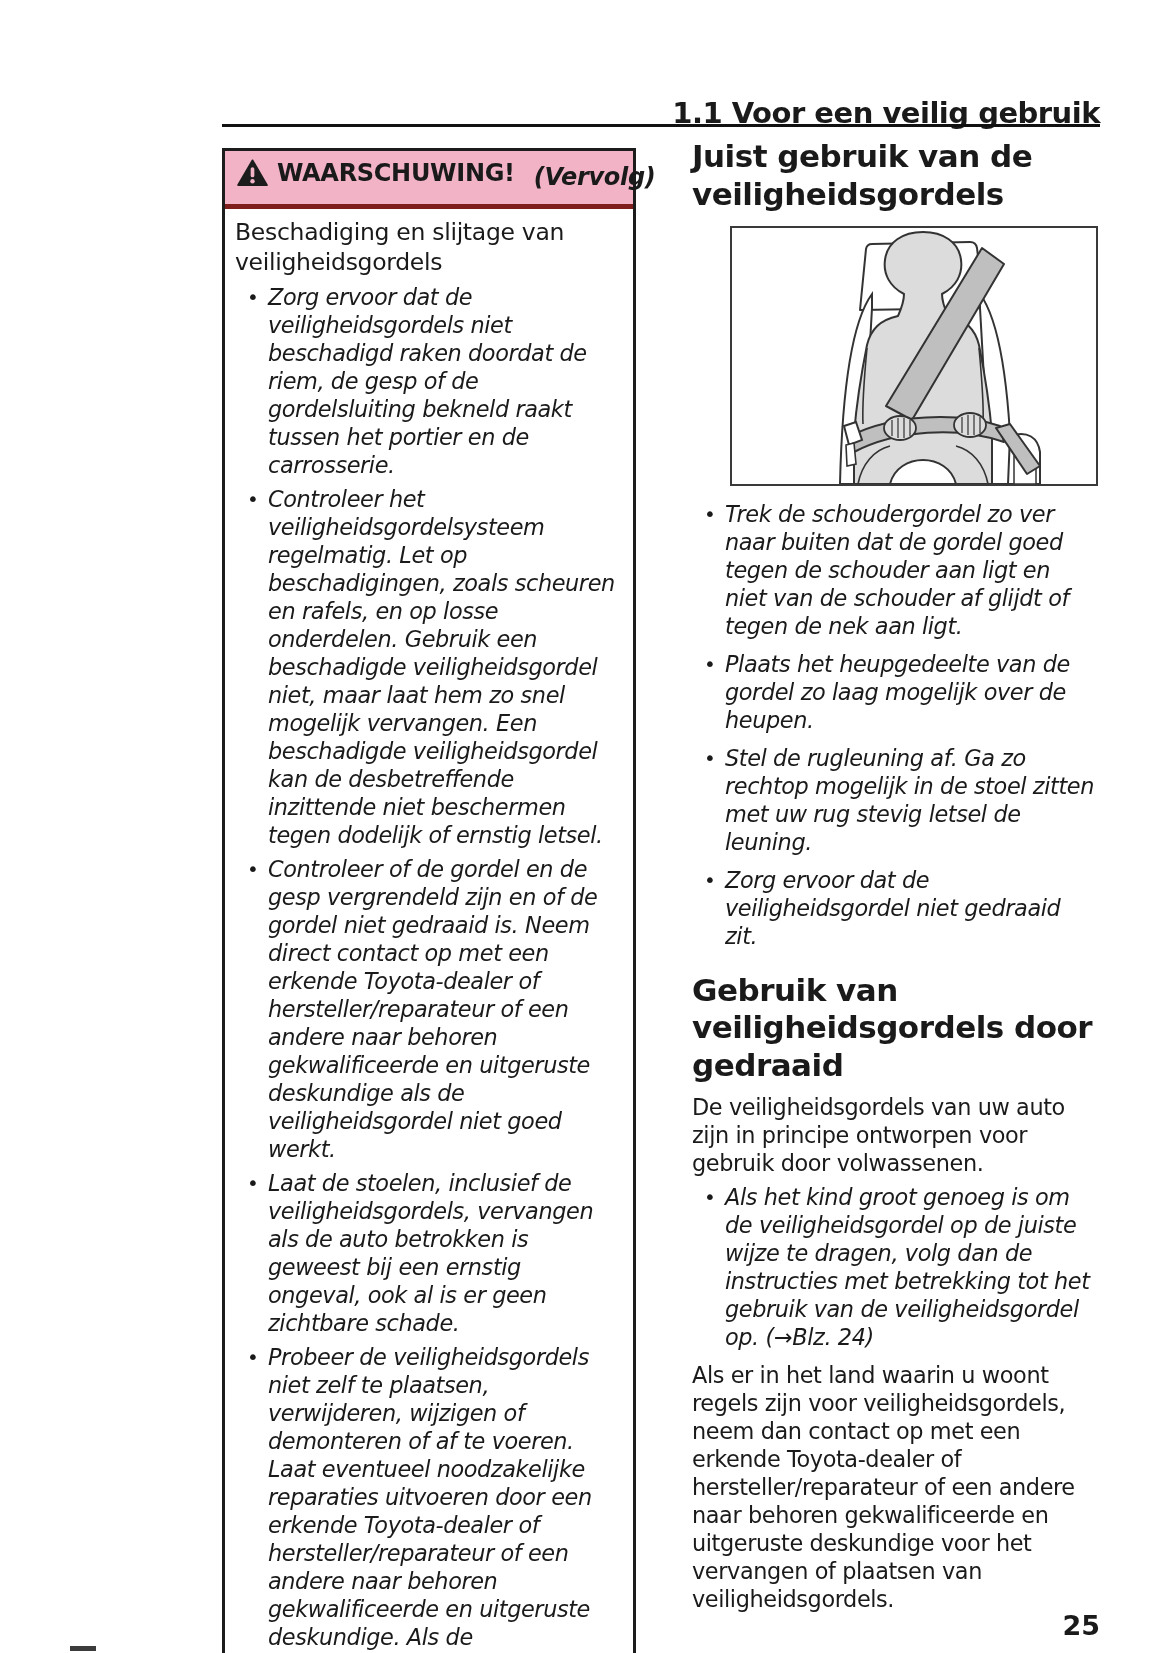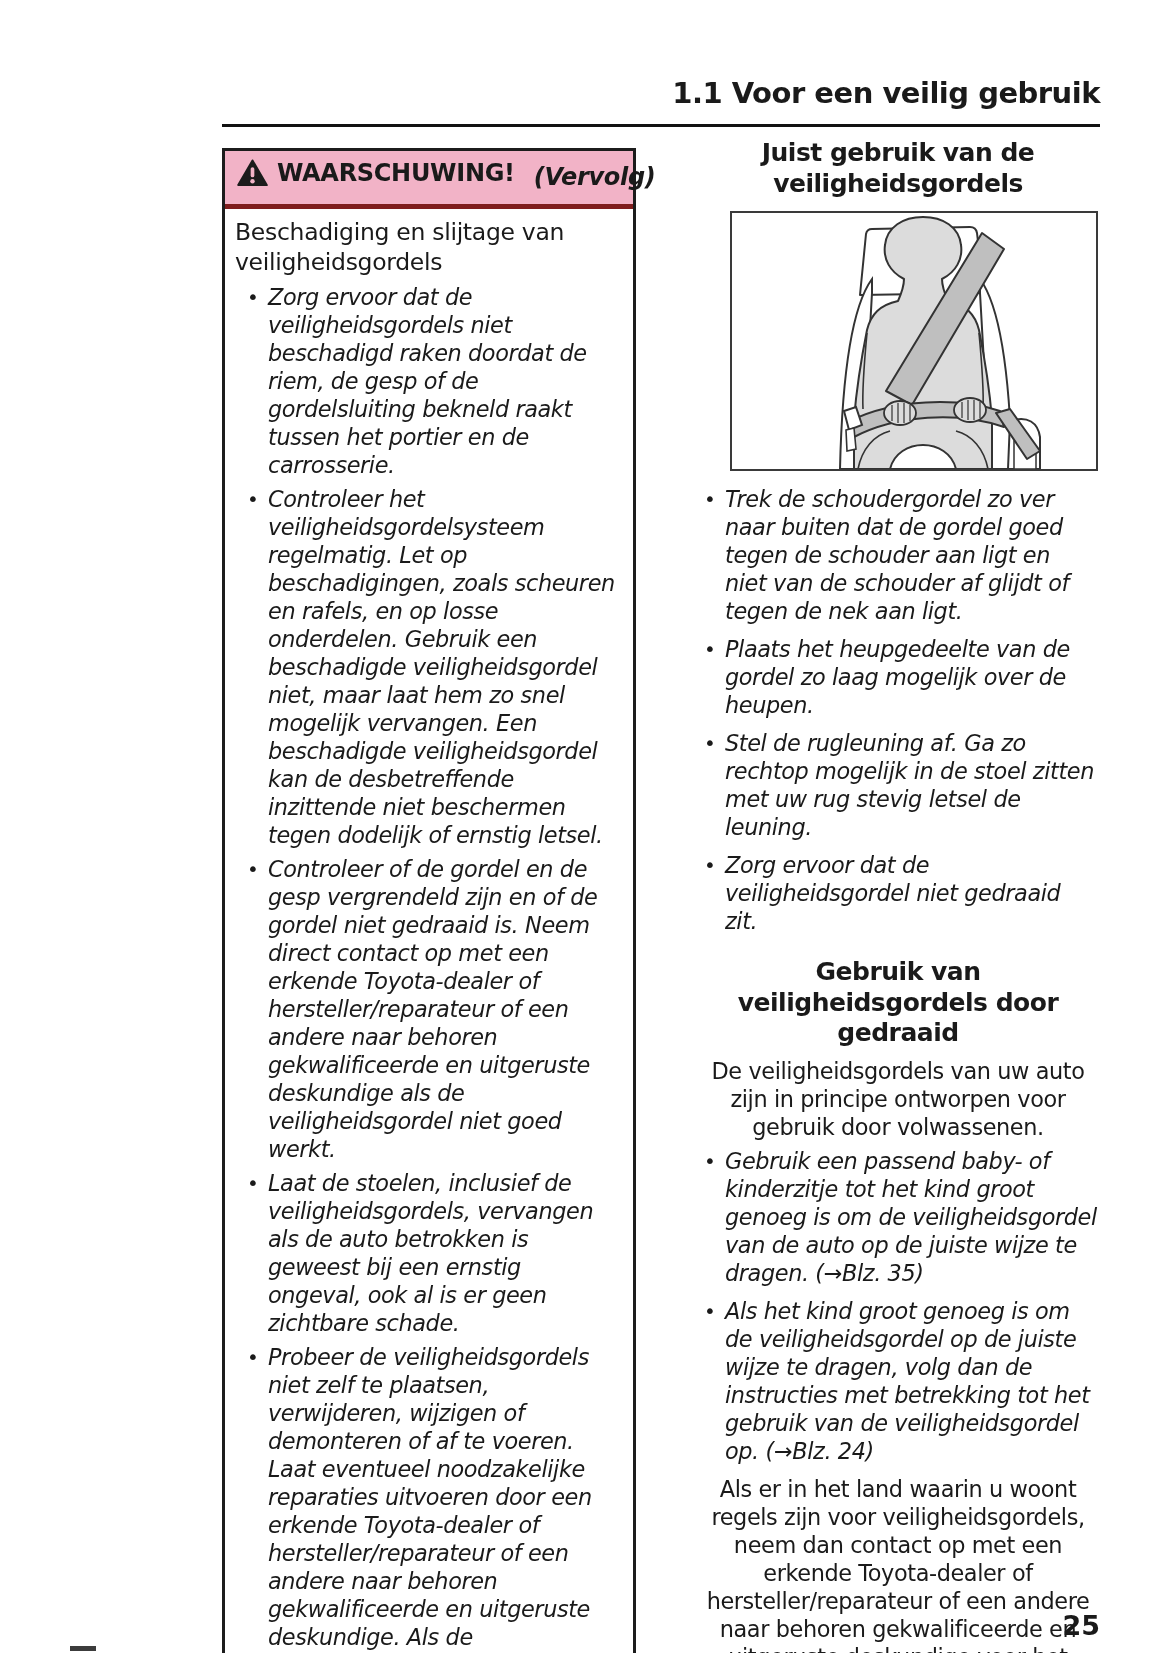--- a/index.html
+++ b/index.html
@@ -3,21 +3,21 @@
 <meta charset="utf-8">
 <style>
   html,body{margin:0;padding:0;}
   body{
     width:1165px;height:1653px;
     background:#ffffff;color:#1a1a1a;
     font-family:"DejaVu Sans","Liberation Sans",sans-serif;
     position:relative;overflow:hidden;
   }
   .header-title{
-    position:absolute;top:76px;right:65px;
+    position:absolute;top:96px;right:65px;
     font-size:29px;font-weight:bold;letter-spacing:-0.5px;
   }
   .header-rule{
     position:absolute;left:222px;top:124px;width:878px;height:3px;background:#111;
   }
   
   .col-left{position:absolute;left:222px;top:148px;width:414px;}
   .warning-box{border:3px solid #1c1c1c;box-sizing:border-box;}
   .warning-header{
     display:flex;align-items:center;gap:9px;
@@ -33,31 +33,30 @@
   ul.bullets li{
     position:relative;padding-left:27px;margin:6px;
     font-size:22.4px;line-height:28px;letter-spacing:-0.4px;font-style:italic;
   }
   ul.bullets li::before{
     content:"\2022";position:absolute;left:6px;top:0;font-size:20px;
   }
   
   .col-right{position:absolute;left:692px;top:138px;width:412px;}
   .section-heading{
-    font-size:25px;font-weight:bold;line-height:1.22;letter-spacing:-0.5px;
+    font-size:31px;font-weight:bold;line-height:1.22;letter-spacing:-0.5px;
     margin:0 0 12px 0;
-    text-align:center;
   }
   .section-heading.mid{margin:22px 0 8px 0;}
   .figure-box{
     margin-left:38px;width:368px;height:260px;
     border:2px solid #3a3a3a;box-sizing:border-box;background:#fff;
     margin-bottom:14px;
   }
-  .para{font-size:22.4px;line-height:28px;letter-spacing:-0.4px;margin:0 0 6px 0;text-align:center;}
+  .para{font-size:22.4px;line-height:28px;letter-spacing:-0.4px;margin:0 0 6px 0;}
   .col-right ul.bullets li{margin-bottom:10px;}
   
   .page-number{position:absolute;right:65px;top:1570px;font-size:27px;font-weight:bold;margin-top:40px;}
   .corner-mark{position:absolute;left:70px;top:1646px;width:26px;height:5px;background:#3c3c3c;}
 </style>
 </head>
 <body style="color: rgb(26, 26, 26);">
 
 <div class="header-title">1.1  Voor een veilig gebruik</div>
 <div class="header-rule"></div>
@@ -135,21 +134,20 @@
   <ul class="bullets">
     <li>Trek de schoudergordel zo ver naar buiten dat de gordel goed tegen de schouder aan ligt en niet van de schouder af glijdt of tegen de nek aan ligt.</li>
     <li>Plaats het heupgedeelte van de gordel zo laag mogelijk over de heupen.</li>
     <li>Stel de rugleuning af. Ga zo rechtop mogelijk in de stoel zitten met uw rug stevig letsel de leuning.</li>
     <li>Zorg ervoor dat de veiligheidsgordel niet gedraaid zit.</li>
   </ul>
 
   <div class="section-heading mid">Gebruik van veiligheidsgordels door gedraaid</div>
   <p class="para">De veiligheidsgordels van uw auto zijn in principe ontworpen voor gebruik door volwassenen.</p>
   <ul class="bullets">
-    <li>Gebruik een passend baby- of kinderzitje tot het kind groot genoeg is om de veiligheidsgordel van de auto op de juiste wijze te dragen. (→Blz. 35)</li>
     <li>Als het kind groot genoeg is om de veiligheidsgordel op de juiste wijze te dragen, volg dan de instructies met betrekking tot het gebruik van de veiligheidsgordel op. (→Blz. 24)</li>
   </ul>
 
   <p class="para">Als er in het land waarin u woont regels zijn voor veiligheidsgordels, neem dan contact op met een erkende Toyota-dealer of hersteller/reparateur of een andere naar behoren gekwalificeerde en uitgeruste deskundige voor het vervangen of plaatsen van veiligheidsgordels.</p>
 </div>
 
 <div class="page-number">25</div>
 <div class="corner-mark"></div>
 
 </body></html>

